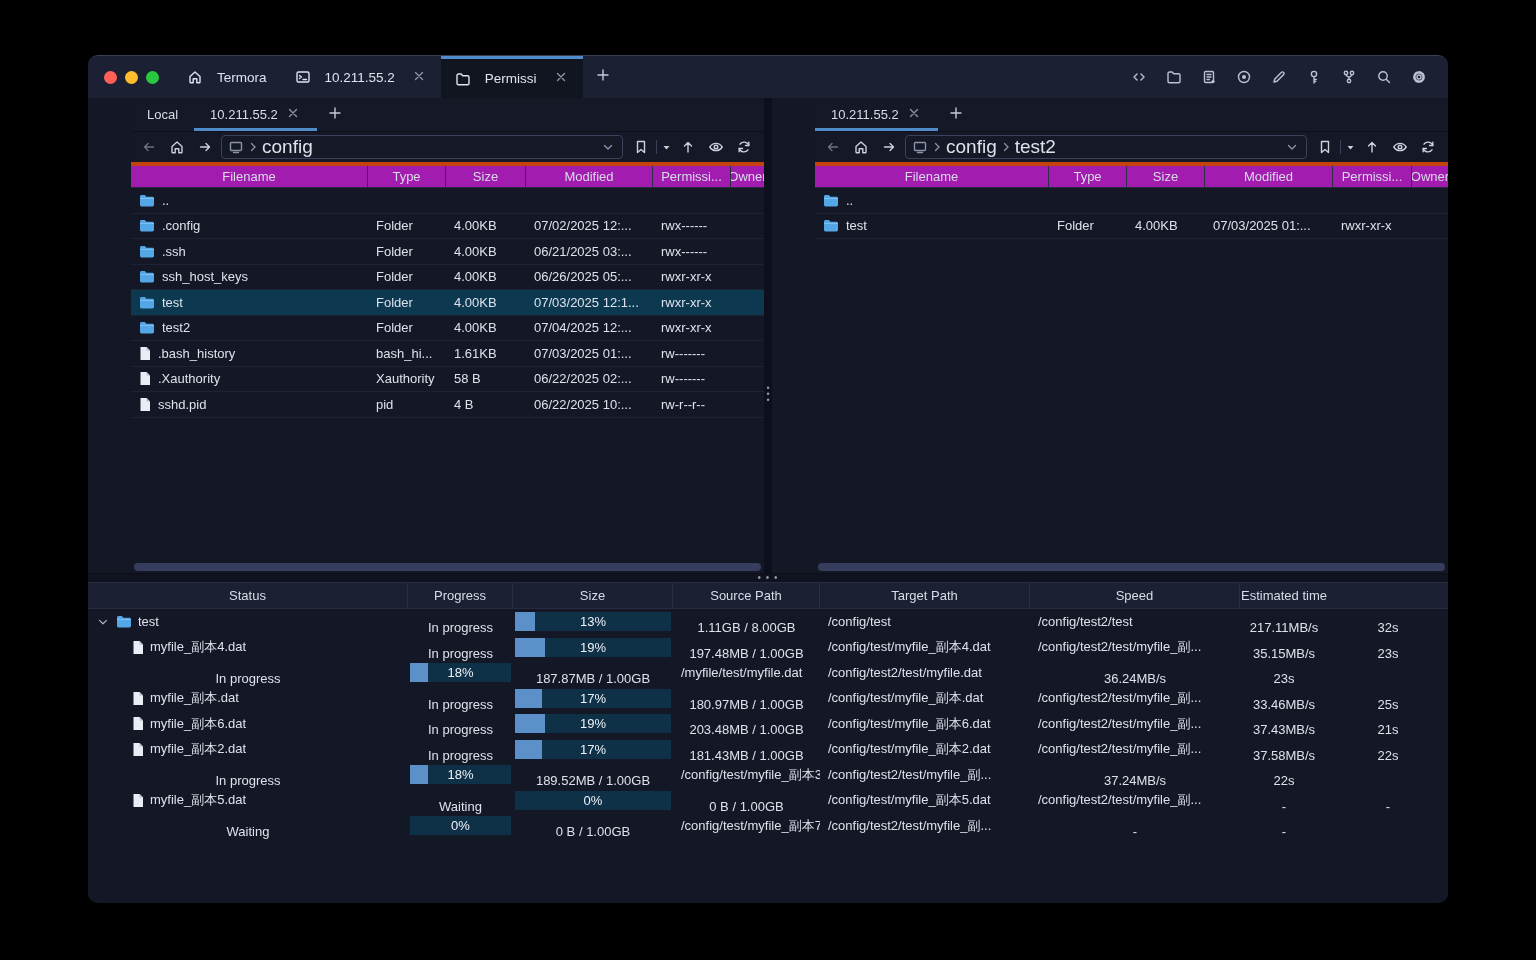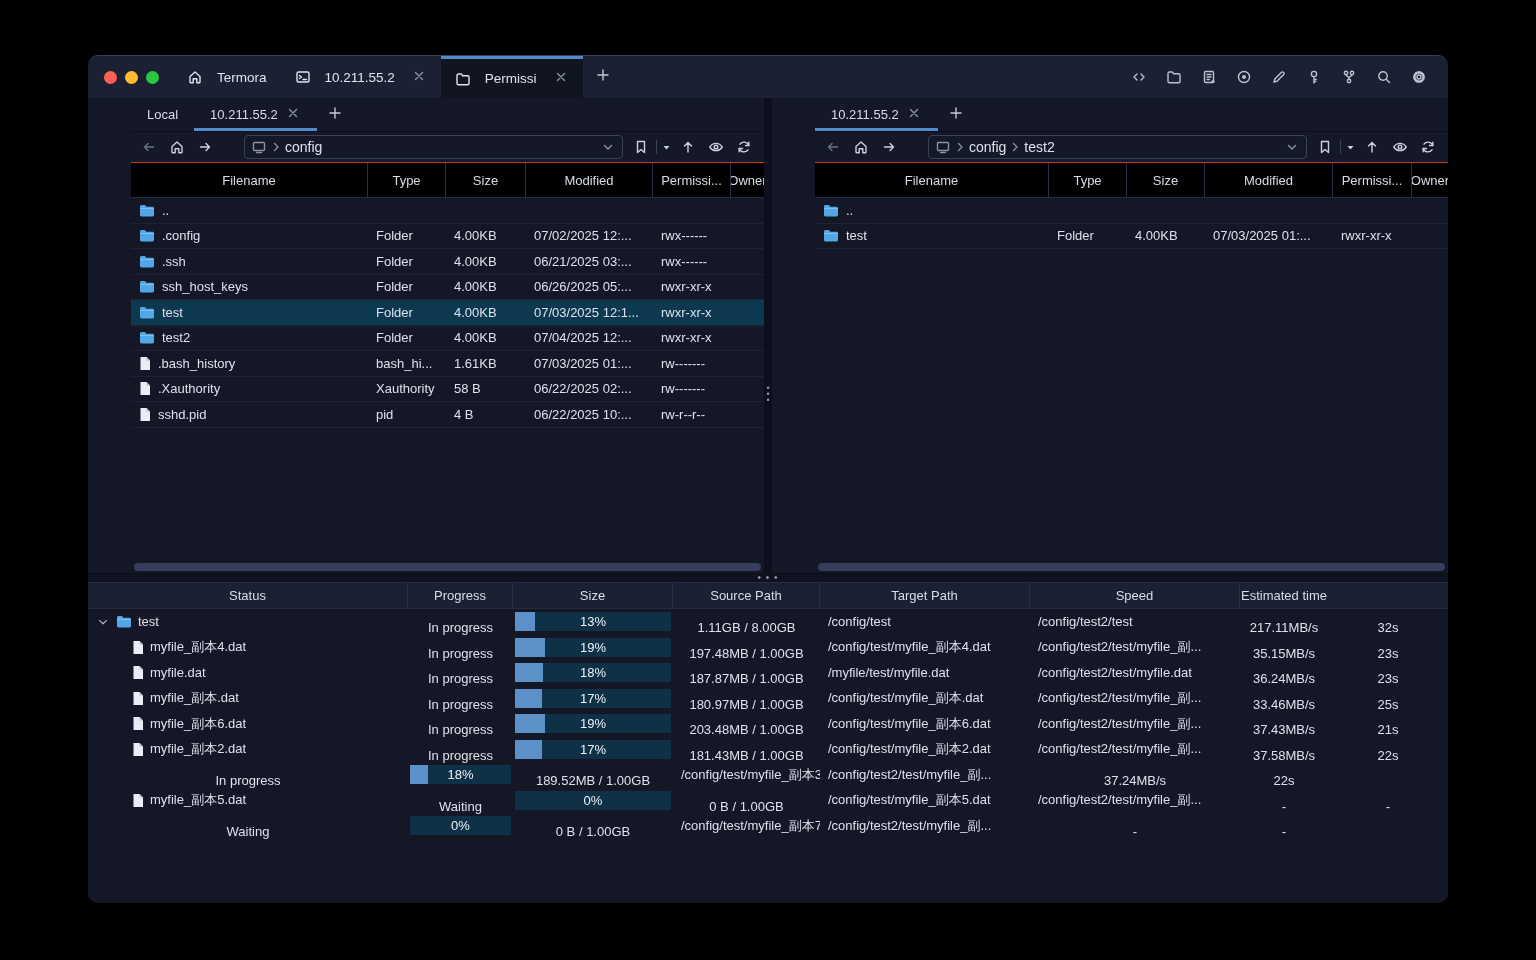--- a/index.html
+++ b/index.html
@@ -40,31 +40,31 @@
   .ptab .x { color:#8d93a6; font-size:12px; }
   .pplus { display:flex; align-items:center; padding:0 10px; color:#c6cad8; }
 
   .pane-nav { height:30px; display:flex; align-items:center; gap:4px; padding:0 8px 0 6px;
     background:#141827; flex:0 0 auto; }
   .navbtn { width:24px; height:22px; display:flex; align-items:center; justify-content:center;
     color:#cdd1de; border-radius:4px; flex:0 0 auto; }
   .navbtn.dim { color:#6d7288; }
   .pathfield { flex:1; height:24px; border:1px solid #3b4158; border-radius:4px;
     background:#141827; display:flex; align-items:center; padding:0 6px; gap:4px;
-    color:#dde1ec; font-size:14px; min-width:0;margin-left:23px; }
+    color:#dde1ec; font-size:19px; min-width:0; }
   .pathfield .seg { white-space:nowrap; }
   .pathfield .sep { color:#8d93a6; display:flex; }
   .pathfield .spacer { flex:1; }
   .bmwrap { display:flex; align-items:center; border-radius:4px; margin-left:2px; }
   .bmwrap .bar { width:1px; height:14px; background:#3b4158; margin:0 3px; }
 
   
   .ftable { flex:1; display:flex; flex-direction:column; min-height:0; }
   .fhead, .frow { display:grid; align-items:center; }
-  .fhead { height:36px; background:#000000; border-top:1px solid #c2410c;
+  .fhead { height:26px; background:#a21caf; border-top:4px solid #c2410c;
     border-bottom:1px solid #262b40; flex:0 0 auto; }
   .fhead .hc { color:#d8dce7; font-size:13px; text-align:center;
     border-right:1px solid #2a2f46; height:100%; display:flex; align-items:center;
     justify-content:center; overflow:hidden; white-space:nowrap; }
   .fhead .hc:last-child { border-right:none; }
   .frow { height:25.5px; border-bottom:1px solid #1d2234; color:#dde1ec; font-size:13px; }
   .frow.selected { background:#0c3850; }
   .fc { padding-left:8px; display:flex; align-items:center; gap:7px; height:100%;
     overflow:hidden; white-space:nowrap; }
   .fbody { flex:1; min-height:0; }
@@ -652,29 +652,20 @@
         <div class="ptext">19%</div>
       </div>
     </div>
     <div class="tc center">197.48MB / 1.00GB</div>
     <div class="tc path">/config/test/myfile_副本4.dat</div>
     <div class="tc path">/config/test2/test/myfile_副...</div>
     <div class="tc center">35.15MB/s</div>
     <div class="tc center">23s</div>
   </div>
         <div class="trow" style="grid-template-columns:320px 105px 160px 147px 210px 210px 88px 1fr">
-    <div class="tc name child">
-         <span style="display:flex">
-              <svg width="12" height="15" viewBox="0 0 12 15">
-                <path d="M1.5 1h6L11 4.5V14H1.5z" fill="#e9edf5"></path>
-                <path d="M7.5 1 11 4.5H7.5z" fill="#b9c0cf"></path>
-              </svg>
-            </span>
-            <span>myfile.dat</span>
-          </div>
     <div class="tc center">In progress</div>
     <div class="tc">
       <div class="pbar">
         <div class="pfill" style="width:18%"></div>
         <div class="ptext">18%</div>
       </div>
     </div>
     <div class="tc center">187.87MB / 1.00GB</div>
     <div class="tc path">/myfile/test/myfile.dat</div>
     <div class="tc path">/config/test2/test/myfile.dat</div>

